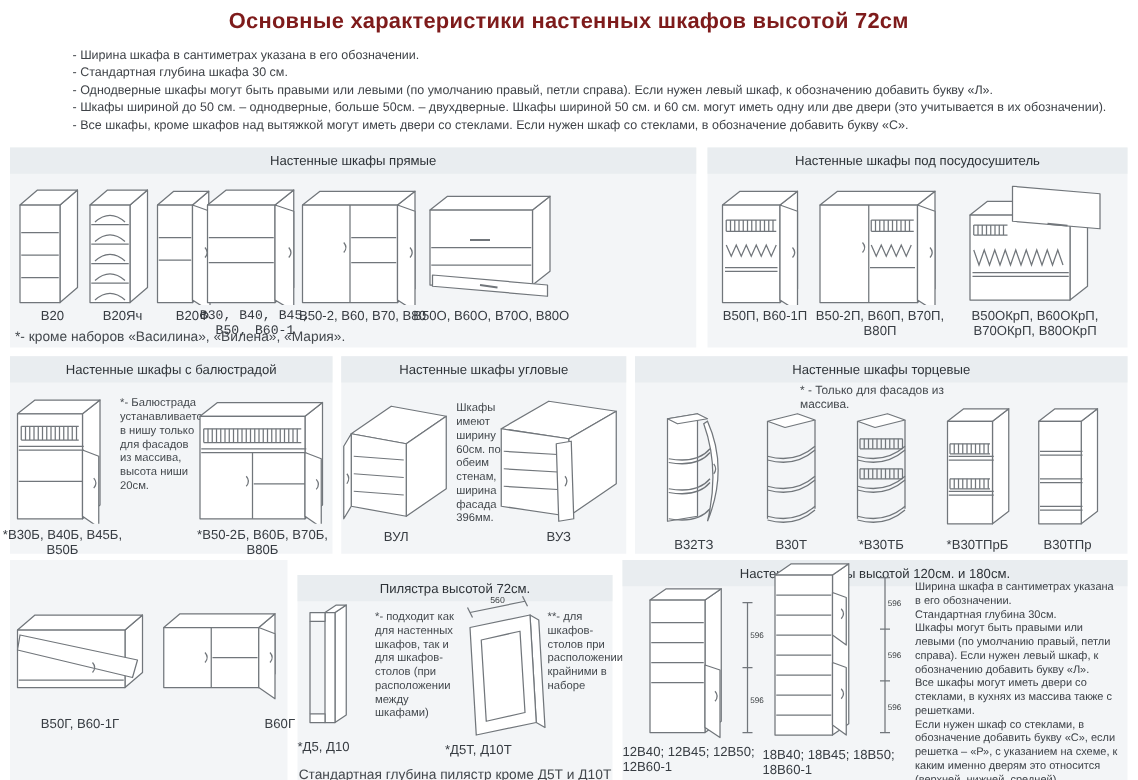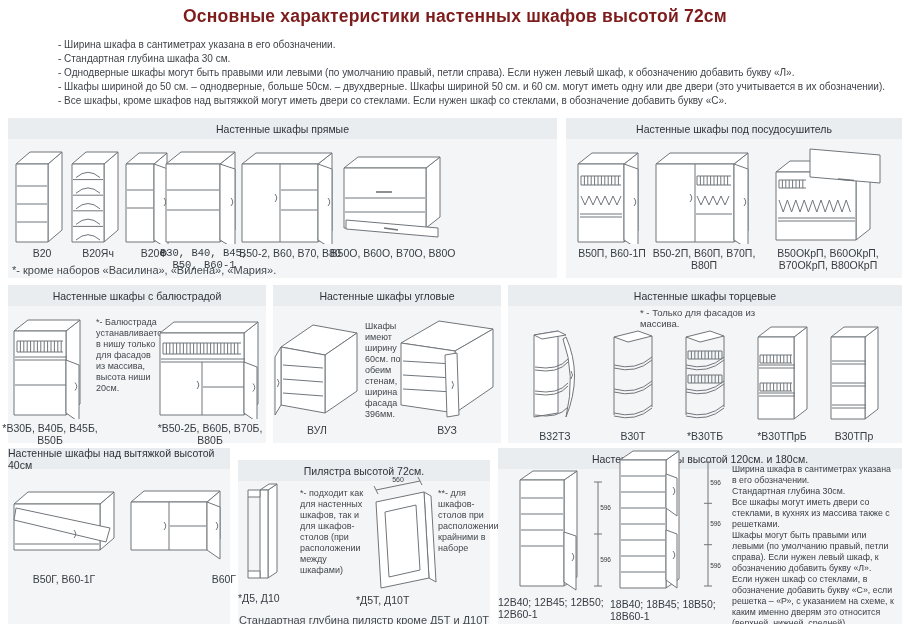--- a/index.html
+++ b/index.html
@@ -356,21 +356,20 @@
             <line x1="9" y1="69" x2="43" y2="69" stroke="#71767b" stroke-width="1"></line>
             <line x1="9" y1="88" x2="43" y2="88" stroke="#71767b" stroke-width="1"></line>
             <line x1="9" y1="91" x2="43" y2="91" stroke="#71767b" stroke-width="1"></line>
           </svg>
         </div>
       <div class="lbl">В30ТПр</div>
     </div>
   </div>
 
   <div class="panel" style="left:8px;top:448px;width:222px;height:176px;">
-    <div class="phead">Настенные шкафы над вытяжкой высотой 40см</div>
     <div class="item" style="left:0px;top:30px;width:112px;">
       <div class="fig" style="height:92px;">
           <svg width="108" height="90" viewBox="0 0 108 90">
             <polygon points="90,24 104,12 104,58 90,70" fill="#fff" stroke="#71767b" stroke-width="1" stroke-linejoin="round"></polygon>
             <polygon points="4,24 18,12 104,12 90,24" fill="#fff" stroke="#71767b" stroke-width="1" stroke-linejoin="round"></polygon>
             <polygon points="4,24 90,24 90,70 4,70" fill="#fff" stroke="#71767b" stroke-width="1" stroke-linejoin="round"></polygon>
             <line x1="5" y1="64" x2="89" y2="64" stroke="#71767b" stroke-width="1"></line>
             <polygon points="6,28 100,48 96,62 4,40" fill="#fff" stroke="#71767b" stroke-width="1" stroke-linejoin="round"></polygon>
             <path d="M 64,50 q 3.5 4 0 8" fill="none" stroke="#71767b" stroke-width="1"></path>
           </svg>
@@ -477,19 +476,19 @@
             <text x="107" y="80" font-size="6.5" fill="#3c4043" text-anchor="end" font-family="Liberation Sans, sans-serif">596</text>
             <text x="107" y="122" font-size="6.5" fill="#3c4043" text-anchor="end" font-family="Liberation Sans, sans-serif">596</text>
           </svg>
         </div>
     </div>
     <div class="lbl" style="position:absolute;left:0px;top:148px;width:122px;margin:0;">12В40; 12В45; 12В50; 12В60-1</div>
     <div class="lbl" style="position:absolute;left:112px;top:150px;width:118px;margin:0;">18В40; 18В45; 18В50; 18В60-1</div>
     <div class="desc" style="left:234px;top:16px;width:164px;">
       <div>Ширина шкафа в сантиметрах указана в его обозначении.</div>
       <div>Стандартная глубина 30см.</div>
+      <div>Шкафы могут быть правыми или левыми (по умолчанию правый, петли справа). Если нужен левый шкаф, к обозначению добавить букву «Л».</div>
       <div>Все шкафы могут иметь двери со стеклами, в кухнях из массива также с решетками.</div>
-      <div>Шкафы могут быть правыми или левыми (по умолчанию правый, петли справа). Если нужен левый шкаф, к обозначению добавить букву «Л».</div>
       <div>Если нужен шкаф со стеклами, в обозначение добавить букву «С», если решетка – «Р», с указанием на схеме, к каким именно дверям это относится (верхней, нижней, средней).</div>
     </div>
   </div>
 
 </div>
 
 </body></html>

